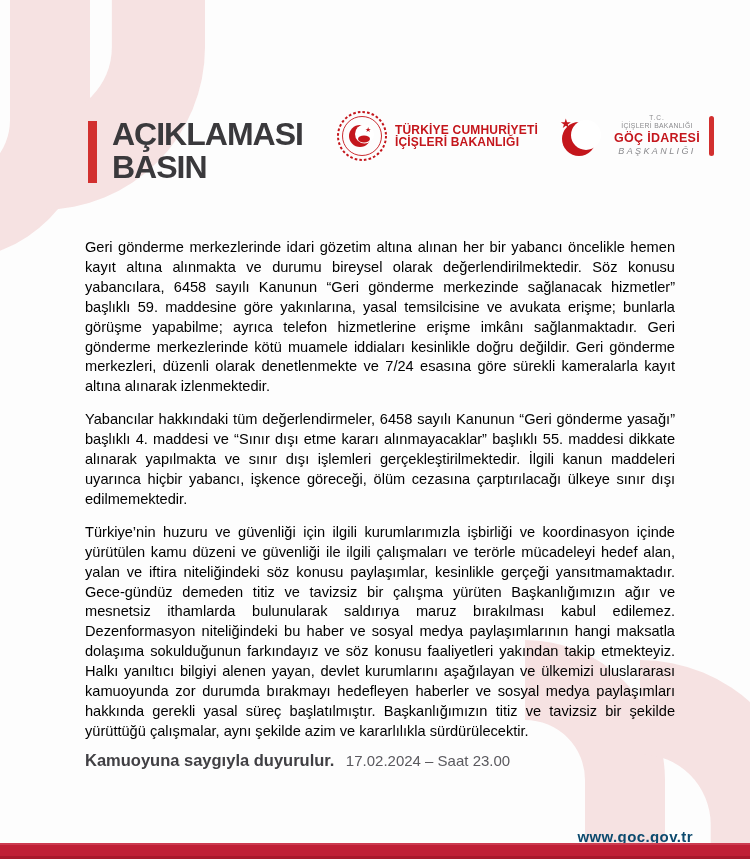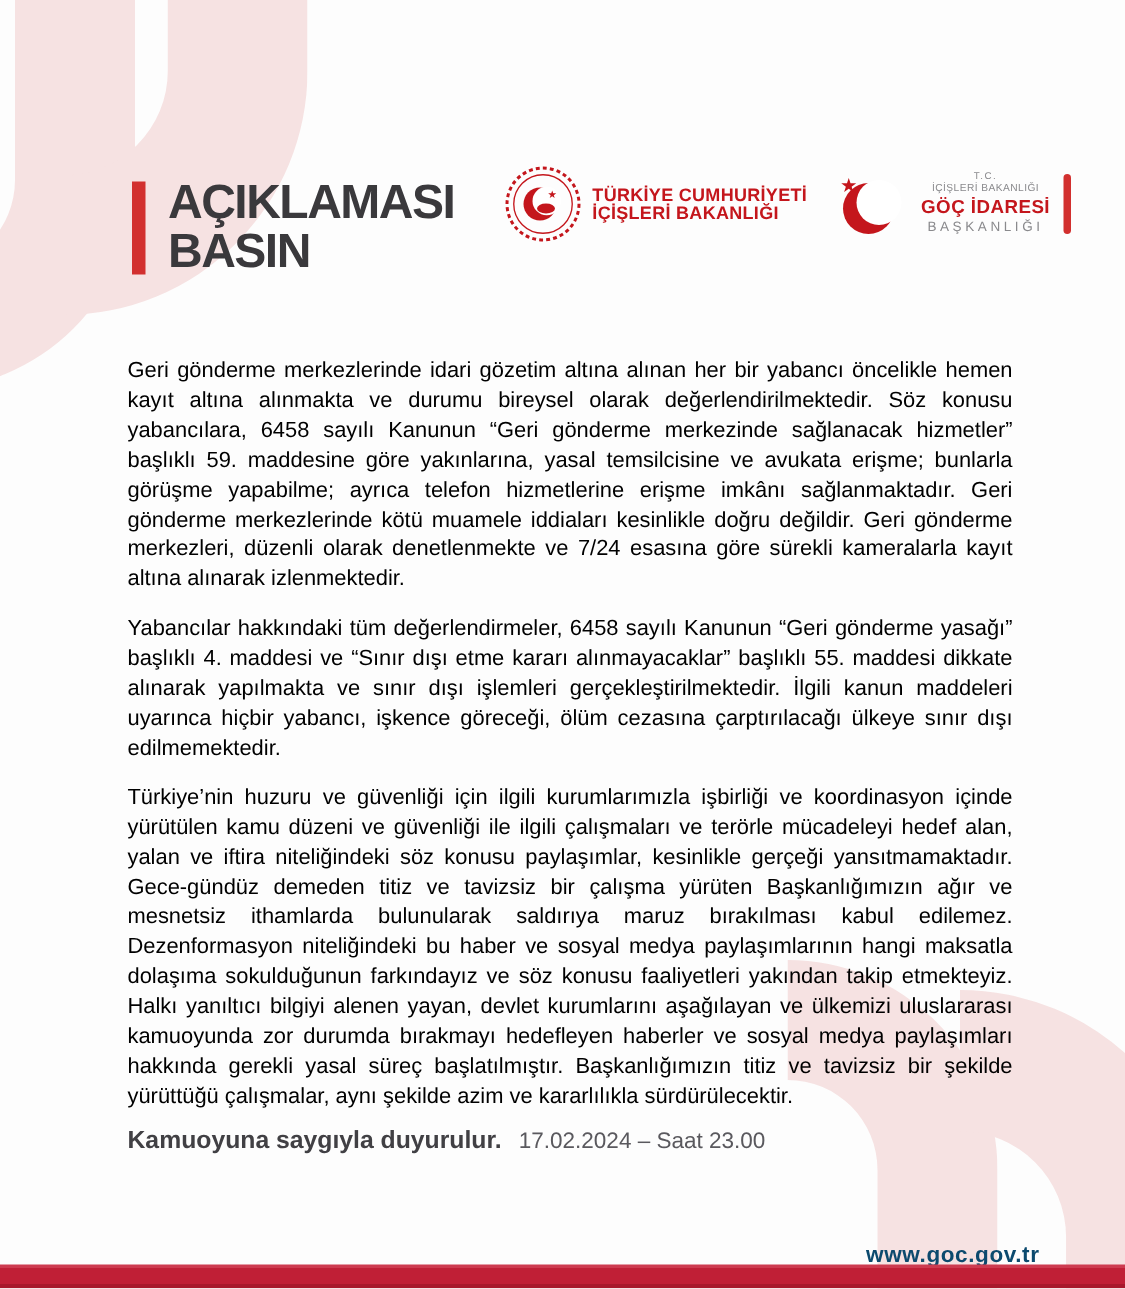--- a/index.html
+++ b/index.html
@@ -36,21 +36,21 @@
     margin-left:7px;
     color:#c4161c;font-weight:bold;font-size:12px;line-height:12.5px;
     letter-spacing:.2px;
   }
   .logo-goc-text{
     margin-left:8px;text-align:center;color:#8a8a8d;line-height:1.25;
   }
   .goc-tc{font-size:6.5px;letter-spacing:1px;}
   .goc-min{font-size:6.8px;letter-spacing:.3px;}
   .goc-name{font-size:12.5px;font-weight:bold;color:#c4161c;letter-spacing:.3px;}
-  .goc-bask{font-size:9px;letter-spacing:2.4px;}
+  .goc-bask{font-size:9px;letter-spacing:2.4px;font-style:italic;}
   .goc-pill{
     width:5px;height:40px;border-radius:3px;background:#d2302f;margin-left:9px;flex:none;
   }
   
   .content{
     position:absolute;left:85px;top:238px;width:590px;z-index:1;
   }
   .content p{
     margin:0 0 13px 0;
     font-size:14.6px;line-height:19.9px;

